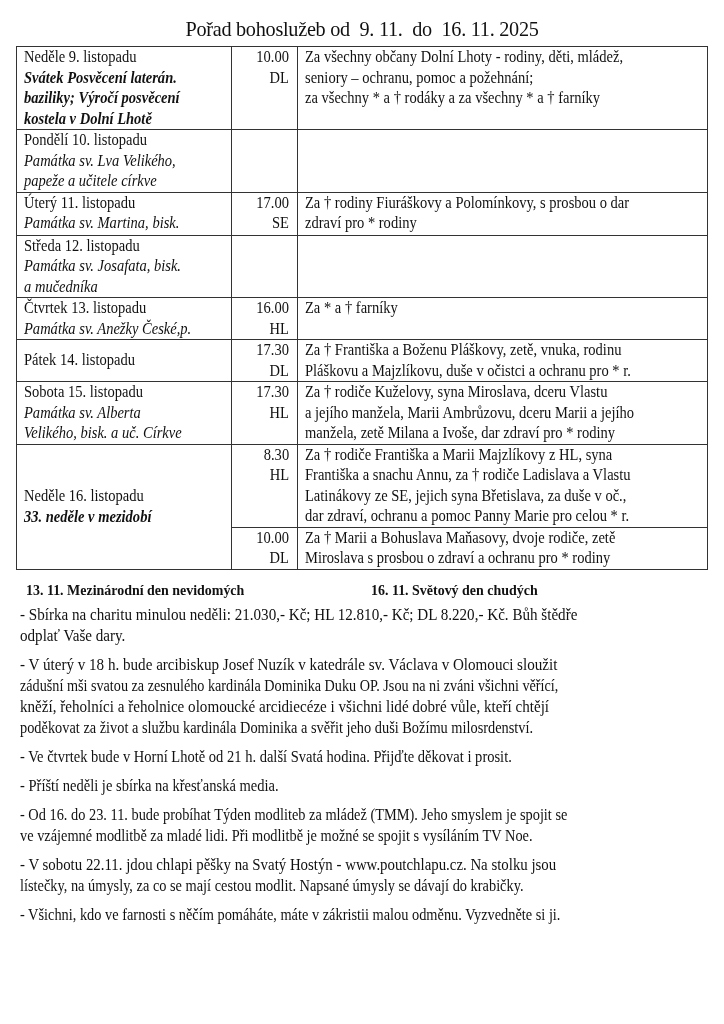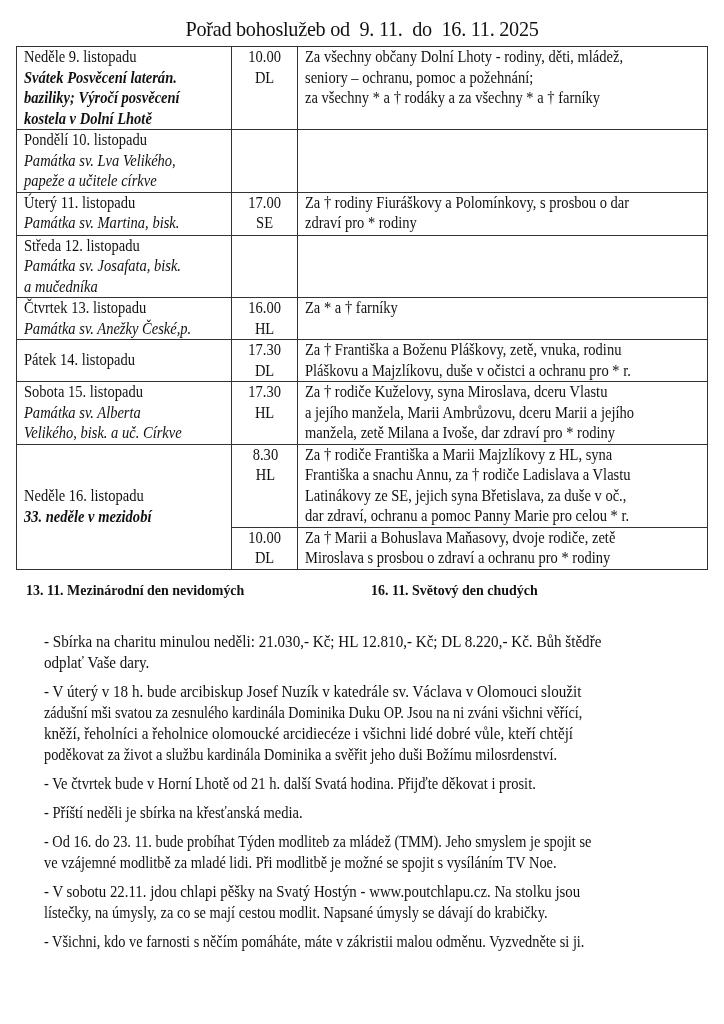--- a/index.html
+++ b/index.html
@@ -17,21 +17,21 @@
     border-collapse: collapse; table-layout: fixed;
     border: 1.5px solid #222;
   }
   table.sched td {
     border: 1px solid #333; vertical-align: top; padding: 0 6px 0 7px;
     font-size: 16.5px; line-height: 20.5px; overflow: hidden;
   }
   .sq { display: inline-block; transform: scaleX(0.88); transform-origin: 0 0; white-space: nowrap; }
   .sqc { display: inline-block; transform: scaleX(0.88); transform-origin: 50% 0; white-space: nowrap; }
   td.day { width: 202px; }
-  td.time { width: 52px; text-align: center; padding: 0 2px; }
+  td.time { width: 52px; text-align: right; padding: 0 2px; }
   td.intent { width: auto; }
   .day-name { display: block; }
   .feast { display: block; font-style: italic; }
   .feast.bold { font-weight: bold; }
   .line { display: block; }
   .mid { vertical-align: middle !important; }
   .h-row1 { height: 64px; }
   .h-row2 { height: 61px; }
   .h-row3 { height: 43px; }
   .h-row4 { height: 61px; }
@@ -42,21 +42,21 @@
   .h-row9 { height: 42px; }
 
   .subheads {
     position: absolute; top: 581px; left: 26px; width: 690px;
     font-weight: bold; font-size: 15.5px;
   }
   .subheads span { position: absolute; top: 0; white-space: nowrap; transform: scaleX(0.9); transform-origin: 0 0; }
   .subheads .s1 { left: 0; }
   .subheads .s2 { left: 345px; }
 
-  .notices { position: absolute; left: 44px; top: 604px; width: 680px; margin-top: 27px; }
+  .notices { position: absolute; left: 20px; top: 604px; width: 680px; }
   .notice {
     font-size: 16.5px; line-height: 21px; margin: 0 0 8px 0;
     text-align: justify; text-align-last: left;
   }
   .notice .nl { display: block; white-space: nowrap; transform-origin: 0 0; }
 </style>
 </head>
 <body>
 
 <div class="title">Pořad bohoslužeb od  9. 11.  do  16. 11. 2025</div>

